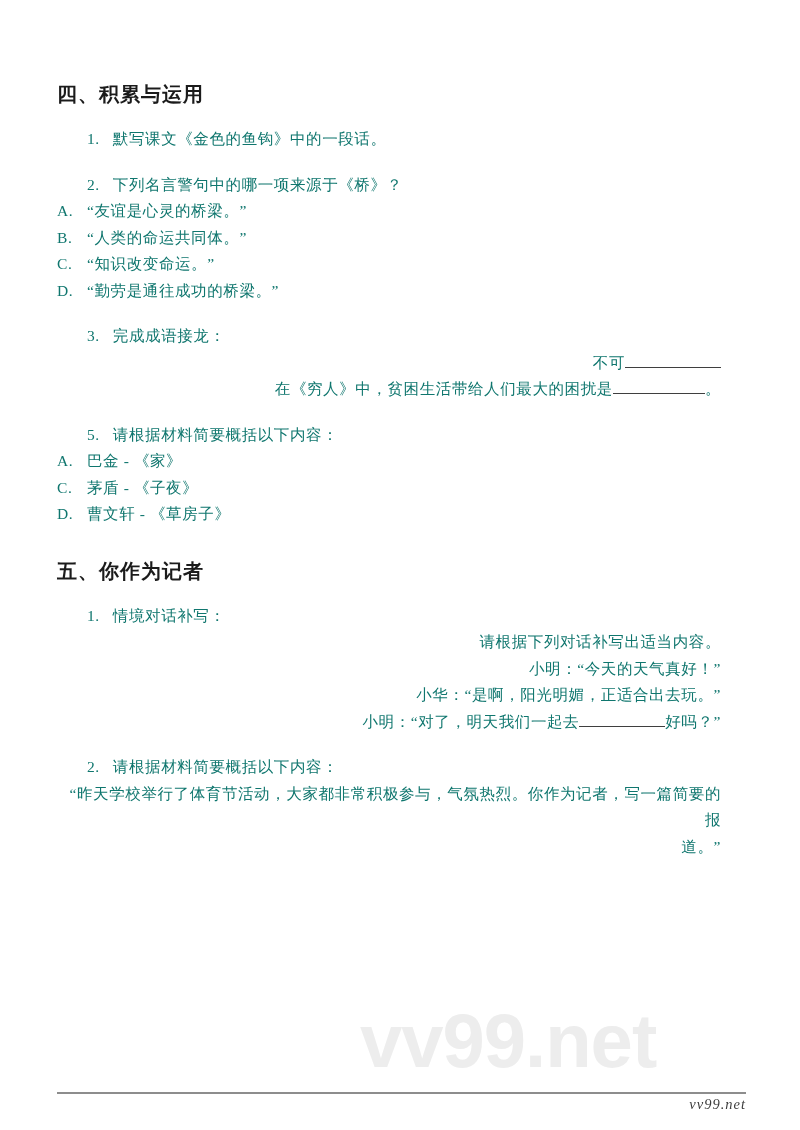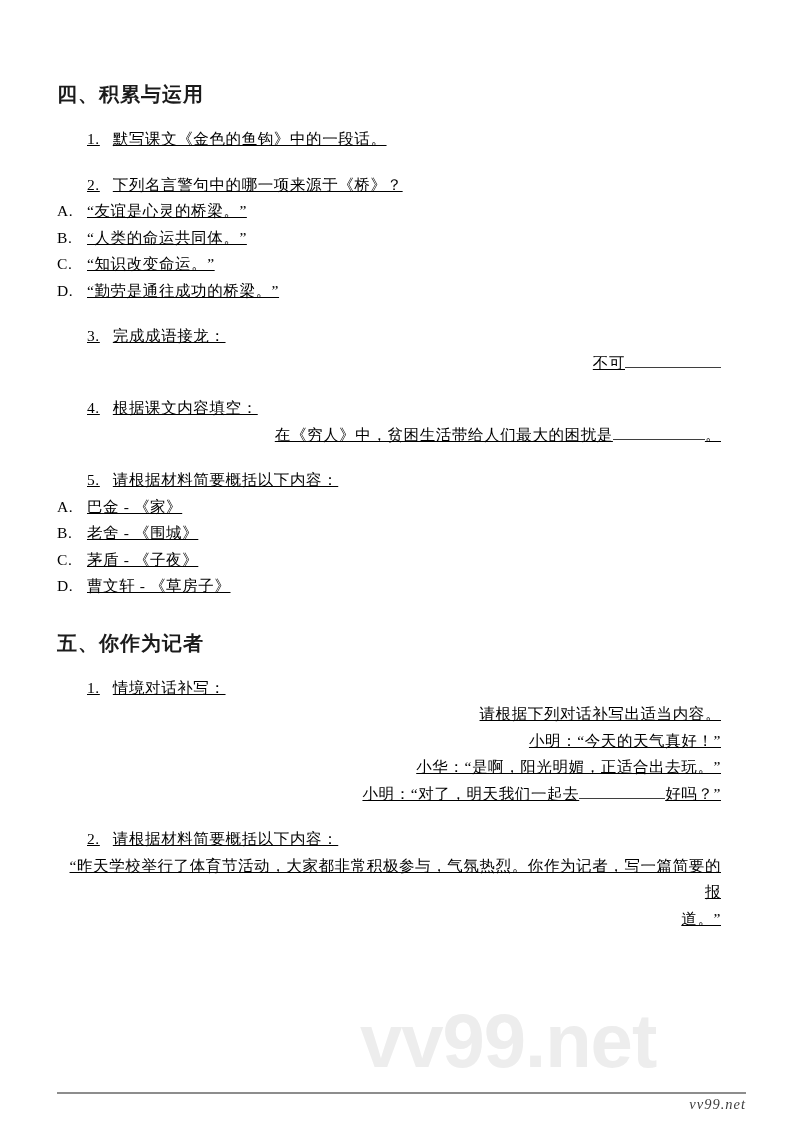--- a/index.html
+++ b/index.html
@@ -12,21 +12,21 @@
   }
   .page { position:relative; width:776px; height:1130px; background:#ffffff;margin-top:20px; }
   .inner { padding:61px 55px 0 57px; position:relative; z-index:2; }
 
   h2.section-heading {
     font-size:20px; line-height:26px; margin:0; font-weight:bold;
     color:#1b1b1b; letter-spacing:1px;
   }
   h2.second { margin-top:30px; }
 
-  p { margin:0; font-size:15.5px; line-height:26.5px; letter-spacing:0.6px; color:#000000;text-decoration:underline; }
+  p { margin:0; font-size:15.5px; line-height:26.5px; letter-spacing:0.6px; color:#0f766e; }
   .q { margin-top:19px; padding-left:30px; }
   .q .num { margin-right:13px; }
   .opt .label { display:inline-block; width:30px; }
   .line { margin-top:0;text-align:right; }
 
   .blank {
     display:inline-block;
     border-bottom:1px solid #3f3f3f;
     height:15px;
     vertical-align:baseline;
@@ -66,26 +66,24 @@
 
     <p class="q"><span class="num">2.</span><span>下列名言警句中的哪一项来源于《桥》？</span></p>
     <p class="opt"><span class="label">A.</span><span>“友谊是心灵的桥梁。”</span></p>
     <p class="opt"><span class="label">B.</span><span>“人类的命运共同体。”</span></p>
     <p class="opt"><span class="label">C.</span><span>“知识改变命运。”</span></p>
     <p class="opt"><span class="label">D.</span><span>“勤劳是通往成功的桥梁。”</span></p>
 
     <p class="q"><span class="num">3.</span><span>完成成语接龙：</span></p>
     <p class="line"><span>不可</span><span class="blank blank-w1"></span></p>
 
-    <p class="q"><span class="num">4.</span><span>根据课文内容填空：</span></p>
     <p class="line"><span>在《穷人》中，贫困生活带给人们最大的困扰是</span><span class="blank blank-w2"></span><span>。</span></p>
 
     <p class="q"><span class="num">5.</span><span>请根据材料简要概括以下内容：</span></p>
     <p class="opt"><span class="label">A.</span><span>巴金 - 《家》</span></p>
-    <p class="opt"><span class="label">B.</span><span>老舍 - 《围城》</span></p>
     <p class="opt"><span class="label">C.</span><span>茅盾 - 《子夜》</span></p>
     <p class="opt"><span class="label">D.</span><span>曹文轩 - 《草房子》</span></p>
 
     <h2 class="section-heading second">五、你作为记者</h2>
 
     <p class="q"><span class="num">1.</span><span>情境对话补写：</span></p>
     <p class="line">请根据下列对话补写出适当内容。</p>
     <p class="line">小明：“今天的天气真好！”</p>
     <p class="line">小华：“是啊，阳光明媚，正适合出去玩。”</p>
     <p class="line"><span>小明：“对了，明天我们一起去</span><span class="blank blank-w3"></span><span>好吗？”</span></p>

